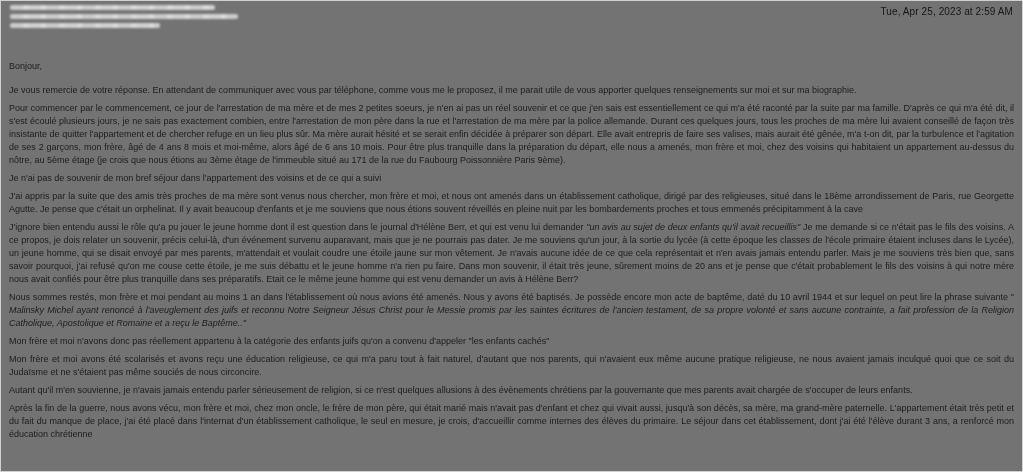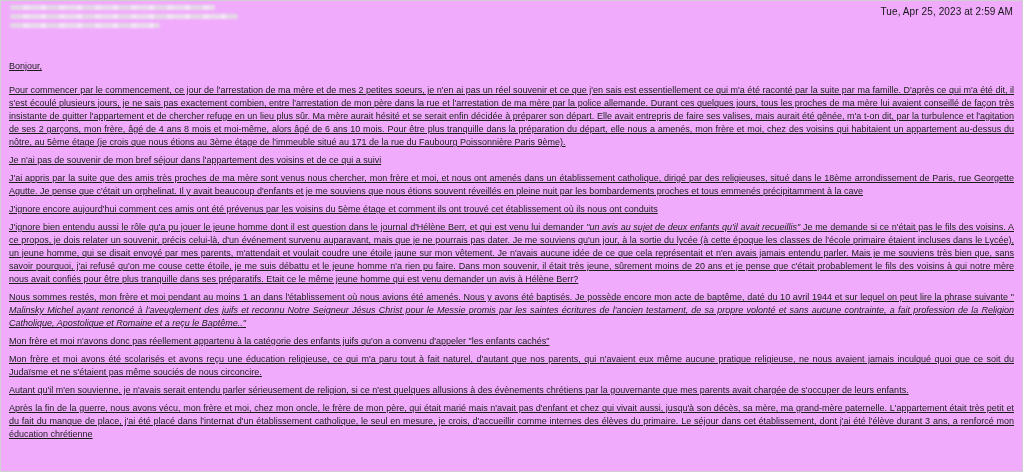--- a/index.html
+++ b/index.html
@@ -5,21 +5,21 @@
   html, body { margin: 0; padding: 0; }
   body {
     width: 1023px; height: 472px;
     background: #f6f6f6;
     font-family: "Liberation Sans", sans-serif;
   }
   .page {
     position: relative;
     width: 1023px; height: 472px;
     box-sizing: border-box;
-    background: #f0abfc;
+    background: #737373;
     border: 1px solid #d0d0d0;
     overflow: hidden;
   }
   .timestamp {
     position: absolute;
     top: 5px; right: 9px;
     font-size: 10px;
     color: #161616;
     letter-spacing: .1px;
   }
@@ -39,45 +39,45 @@
   .ghost-line.l2 { width: 228px; }
   .ghost-line.l3 { width: 150px; }
   .letter {
     position: absolute;
     top: 59px; left: 8px; right: 8px;
     font-size: 9px;
     line-height: 13px;
     text-align: justify;
     color: #1c1c1c;
   }
-  .letter p { margin: 0 0 5px 0; text-decoration: underline; }
+  .letter p { margin: 0 0 5px 0; }
   .letter p.greeting { margin-bottom: 11px; text-align: left; }
   .it { font-style: italic; }
 </style>
 </head>
 <body>
 
 <div class="page">
 
   <div class="ghost">
     <div class="ghost-line l1"></div>
     <div class="ghost-line l2"></div>
     <div class="ghost-line l3"></div>
   </div>
 
   <div class="timestamp">Tue, Apr 25, 2023 at 2:59 AM</div>
 
   <div class="letter">
     <p class="greeting">Bonjour,</p>
 
+  <p><span>Je vous remercie de votre réponse. En attendant  de communiquer avec vous par téléphone, comme vous me le proposez, il me parait utile de vous apporter quelques renseignements sur moi et sur ma biographie.</span></p>
       <p><span>Pour commencer par le commencement, ce jour de l'arrestation de ma mère et de mes 2 petites soeurs, je n'en ai pas un réel souvenir et ce que j'en sais est essentiellement ce qui m'a été raconté par la suite par ma famille. D'après ce qui m'a été dit, il s'est écoulé plusieurs jours, je ne sais pas exactement combien, entre l'arrestation de mon père dans la rue et l'arrestation de ma mère par la police allemande. Durant ces quelques jours, tous les proches de ma mère lui avaient conseillé de façon très insistante de quitter l'appartement  et de chercher refuge en un lieu plus sûr. Ma mère aurait hésité et se serait enfin décidée à préparer son départ. Elle avait entrepris de faire ses valises, mais aurait été gênée, m'a t-on dit, par la turbulence et  l'agitation de ses 2 garçons, mon frère, âgé de 4 ans 8 mois et moi-même, alors âgé de 6 ans 10 mois. Pour être plus tranquille dans la préparation du départ, elle nous a  amenés, mon frère et moi, chez des voisins qui habitaient un appartement au-dessus du nôtre, au 5ème étage (je crois que nous étions au 3ème étage de l'immeuble situé au 171 de la rue du Faubourg Poissonnière Paris 9ème).</span></p>
       <p><span>Je n'ai pas de souvenir de mon bref séjour dans l'appartement des voisins et de ce qui a suivi</span></p>
       <p><span>J'ai appris par la suite que des amis très proches de ma mère sont venus nous chercher, mon frère et moi, et nous ont amenés dans un établissement catholique, dirigé par des religieuses, situé dans le 18ème arrondissement de Paris, rue Georgette Agutte. Je pense que c'était un orphelinat. Il y avait beaucoup d'enfants et je me souviens que nous étions souvent réveillés en pleine nuit par les bombardements proches et tous emmenés précipitamment à la cave</span></p>
-      <p><span>J'ignore encore aujourd'hui  comment ces amis ont été prévenus par les voisins du 5ème étage et comment ils ont trouvé cet établissement où ils nous ont conduits</span></p>
       <p><span>J'ignore  bien entendu aussi le rôle qu'a pu jouer le jeune homme dont il est question dans le journal d'Hélène Berr, et qui est venu lui  demander </span><span class="it">"un avis au sujet de deux enfants qu'il avait recueillis"</span><span> Je me demande si ce n'était pas le fils des voisins. A ce propos, je dois relater un souvenir, précis celui-là, d'un événement survenu auparavant, mais que je ne pourrais pas dater. Je me souviens qu'un jour, à la sortie du lycée (à cette époque les classes de l'école primaire  étaient  incluses dans le Lycée), un jeune homme, qui se disait envoyé par mes parents, m'attendait et voulait coudre une étoile jaune sur mon vêtement. Je n'avais aucune idée de ce que cela représentait et n'en avais jamais entendu parler. Mais je me souviens très bien que, sans savoir pourquoi, j'ai refusé qu'on me couse cette étoile, je me suis débattu et le jeune homme n'a rien pu faire. Dans mon souvenir, il était très jeune, sûrement moins de 20 ans et je pense que c'était probablement le fils des voisins à qui notre mère nous avait confiés pour être plus tranquille dans ses préparatifs. Etait ce le même jeune homme qui est venu demander un avis à Hélène Berr?</span></p>
       <p><span>Nous sommes restés, mon frère et moi pendant au moins 1 an dans l'établissement où nous avions été amenés. Nous y avons été baptisés. Je possède encore mon acte de baptême, daté du  10 avril 1944 et sur lequel on peut lire la phrase suivante " </span><span class="it">Malinsky Michel  ayant renoncé  à l'aveuglement des juifs et reconnu  Notre Seigneur Jésus Christ  pour le Messie promis par les saintes écritures  de l'ancien testament, de sa propre volonté et sans aucune contrainte, a fait profession de la Religion Catholique,  Apostolique et Romaine  et a reçu le Baptême.."</span></p>
       <p><span>Mon frère et moi n'avons donc pas réellement appartenu à la catégorie des enfants juifs qu'on a convenu d'appeler "les enfants cachés"</span></p>
       <p><span>Mon frère et moi  avons été scolarisés  et avons reçu une éducation religieuse, ce qui m'a paru tout à fait naturel, d'autant que nos parents, qui n'avaient eux même aucune pratique religieuse, ne nous avaient jamais inculqué quoi que ce soit du Judaïsme et ne s'étaient pas même  souciés de nous circoncire.</span></p>
-      <p><span>Autant qu'il m'en souvienne, je n'avais serait entendu parler sérieusement de religion, si ce n'est quelques  allusions à des évènements chrétiens  par la gouvernante que mes parents avait chargée de s'occuper de leurs enfants.</span></p>
+      <p><span>Autant qu'il m'en souvienne, je n'avais jamais entendu parler sérieusement de religion, si ce n'est quelques  allusions à des évènements chrétiens  par la gouvernante que mes parents avait chargée de s'occuper de leurs enfants.</span></p>
       <p><span>Après la fin de la guerre, nous avons vécu, mon frère et moi, chez mon oncle, le frère de mon père, qui était marié mais n'avait pas d'enfant et chez qui vivait aussi, jusqu'à son décès, sa mère, ma grand-mère paternelle. L'appartement était très petit et du fait du manque de place, j'ai été placé dans l'internat d'un établissement catholique, le seul en mesure, je crois, d'accueillir comme internes des élèves du primaire. Le séjour dans cet établissement, dont j'ai été l'élève durant 3 ans, a renforcé mon éducation chrétienne</span></p>
     </div>
 
 </div>
 
 </body></html>

